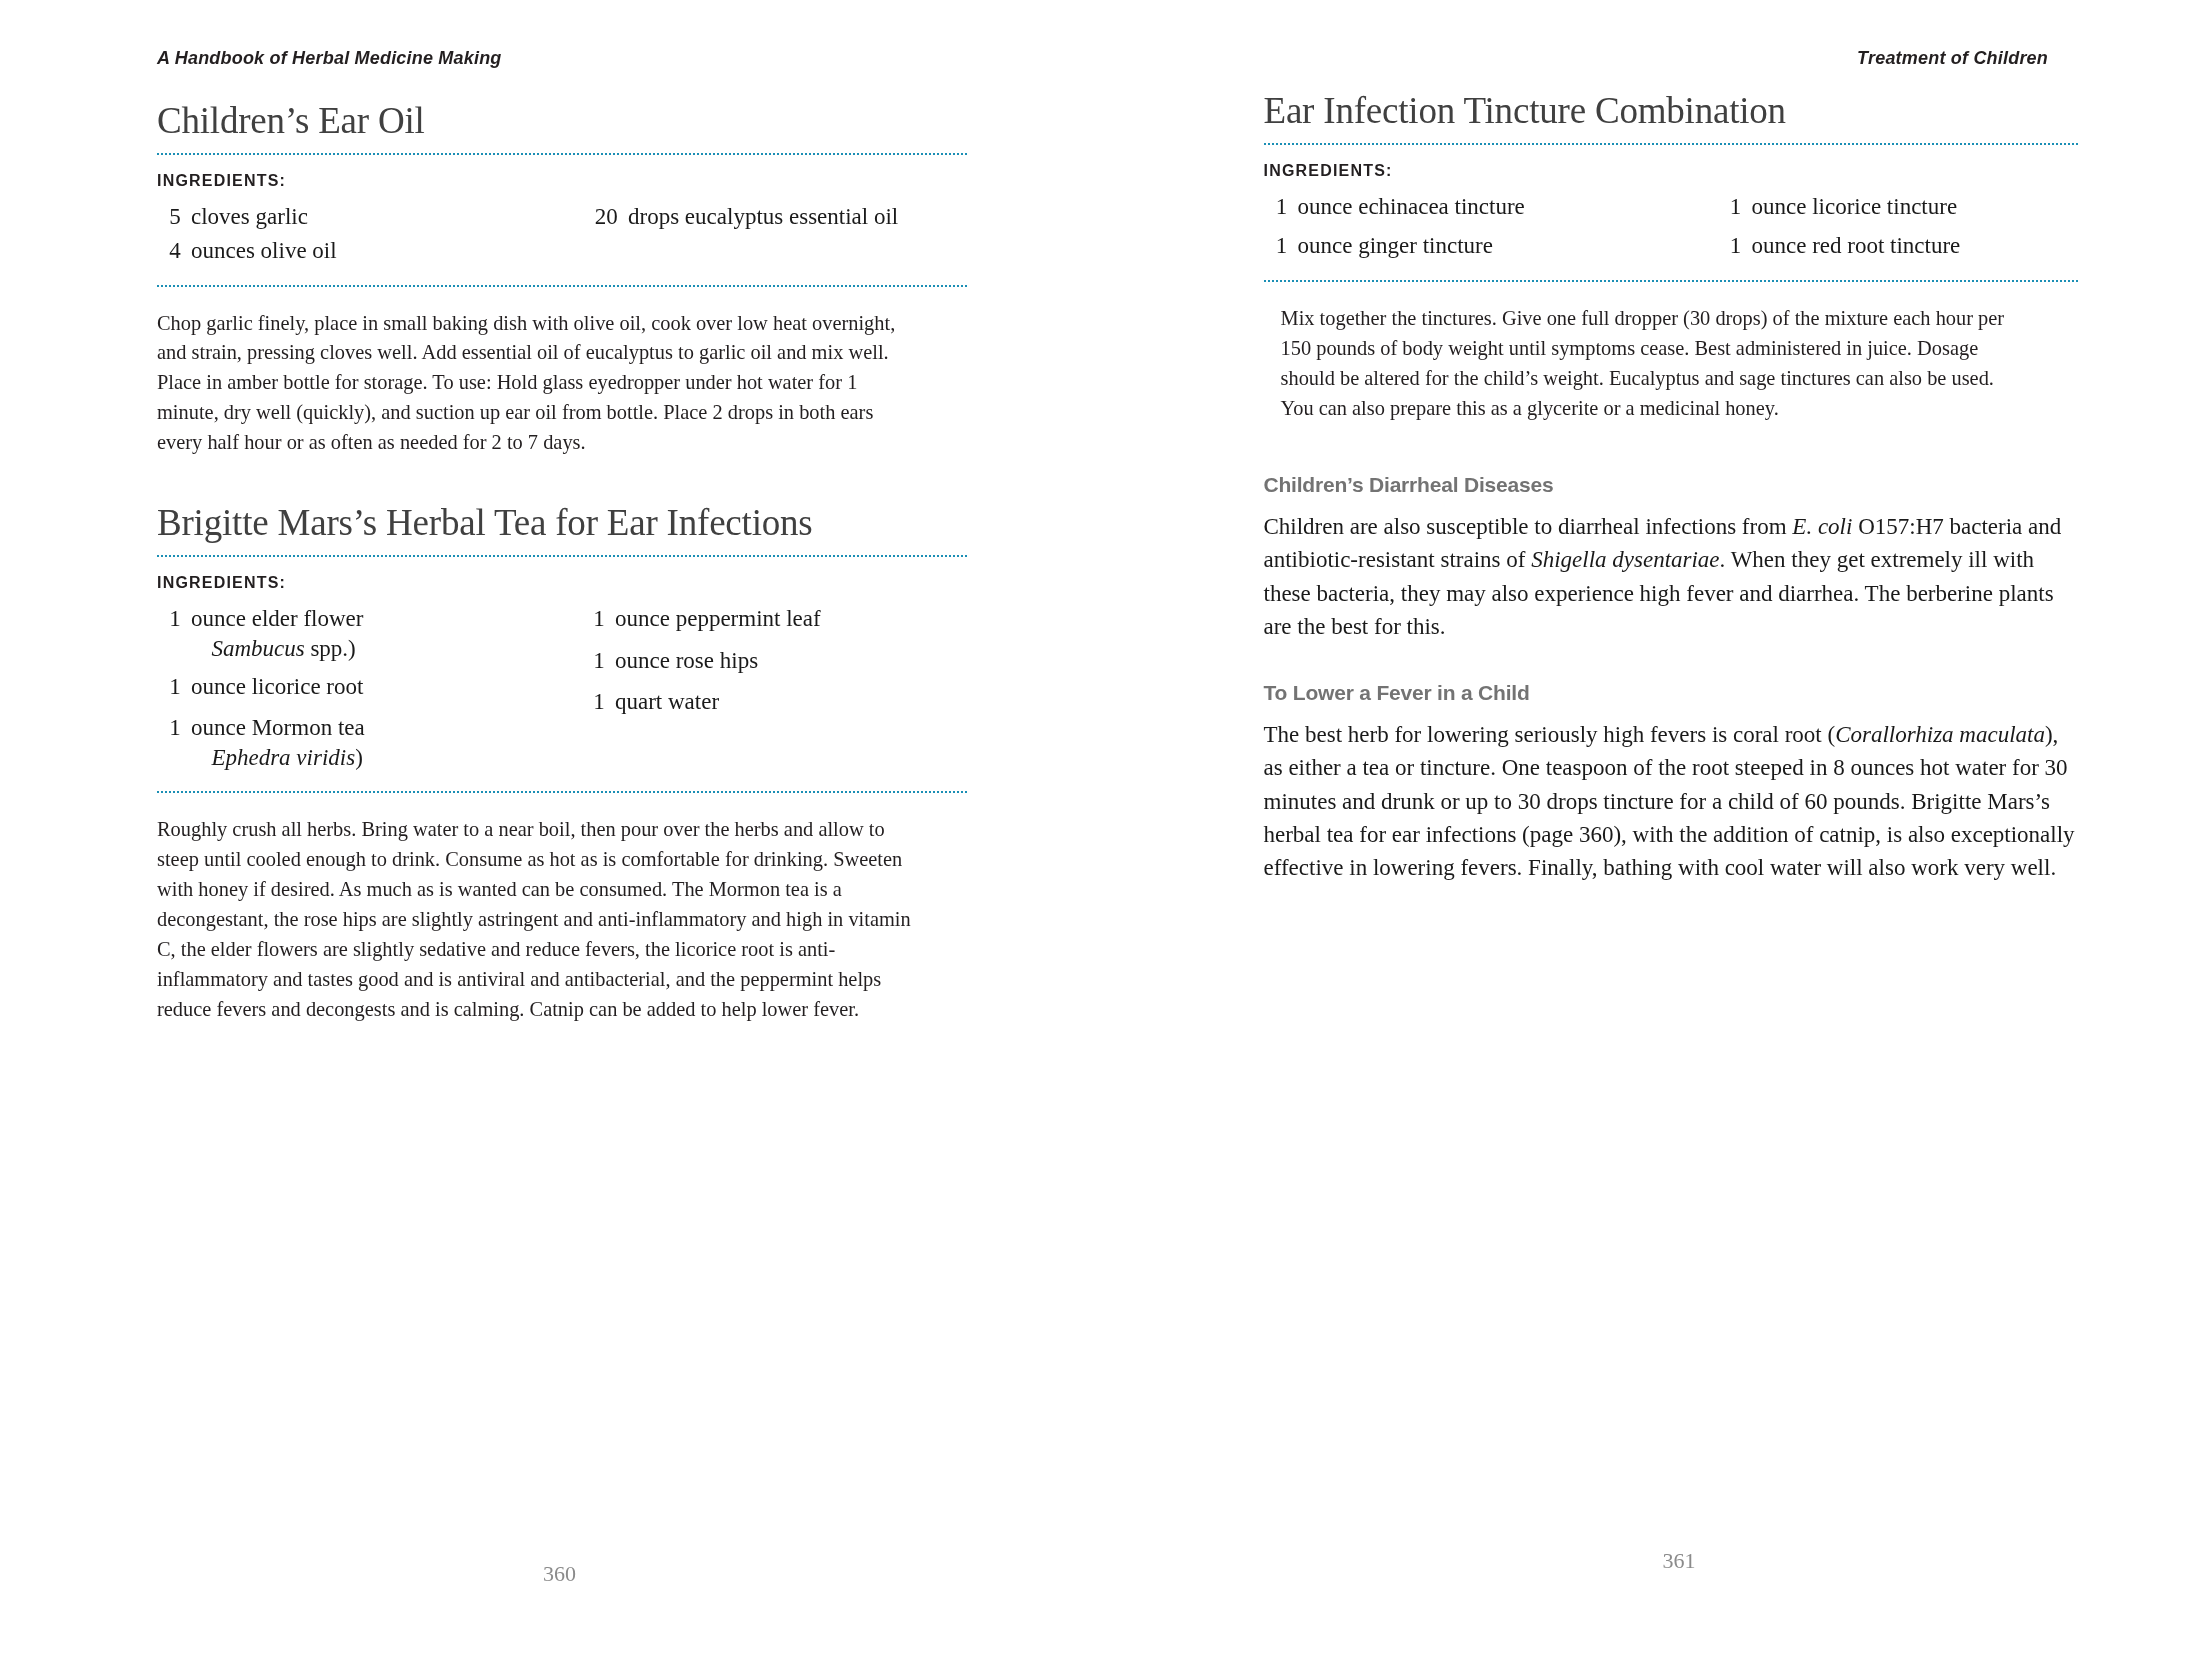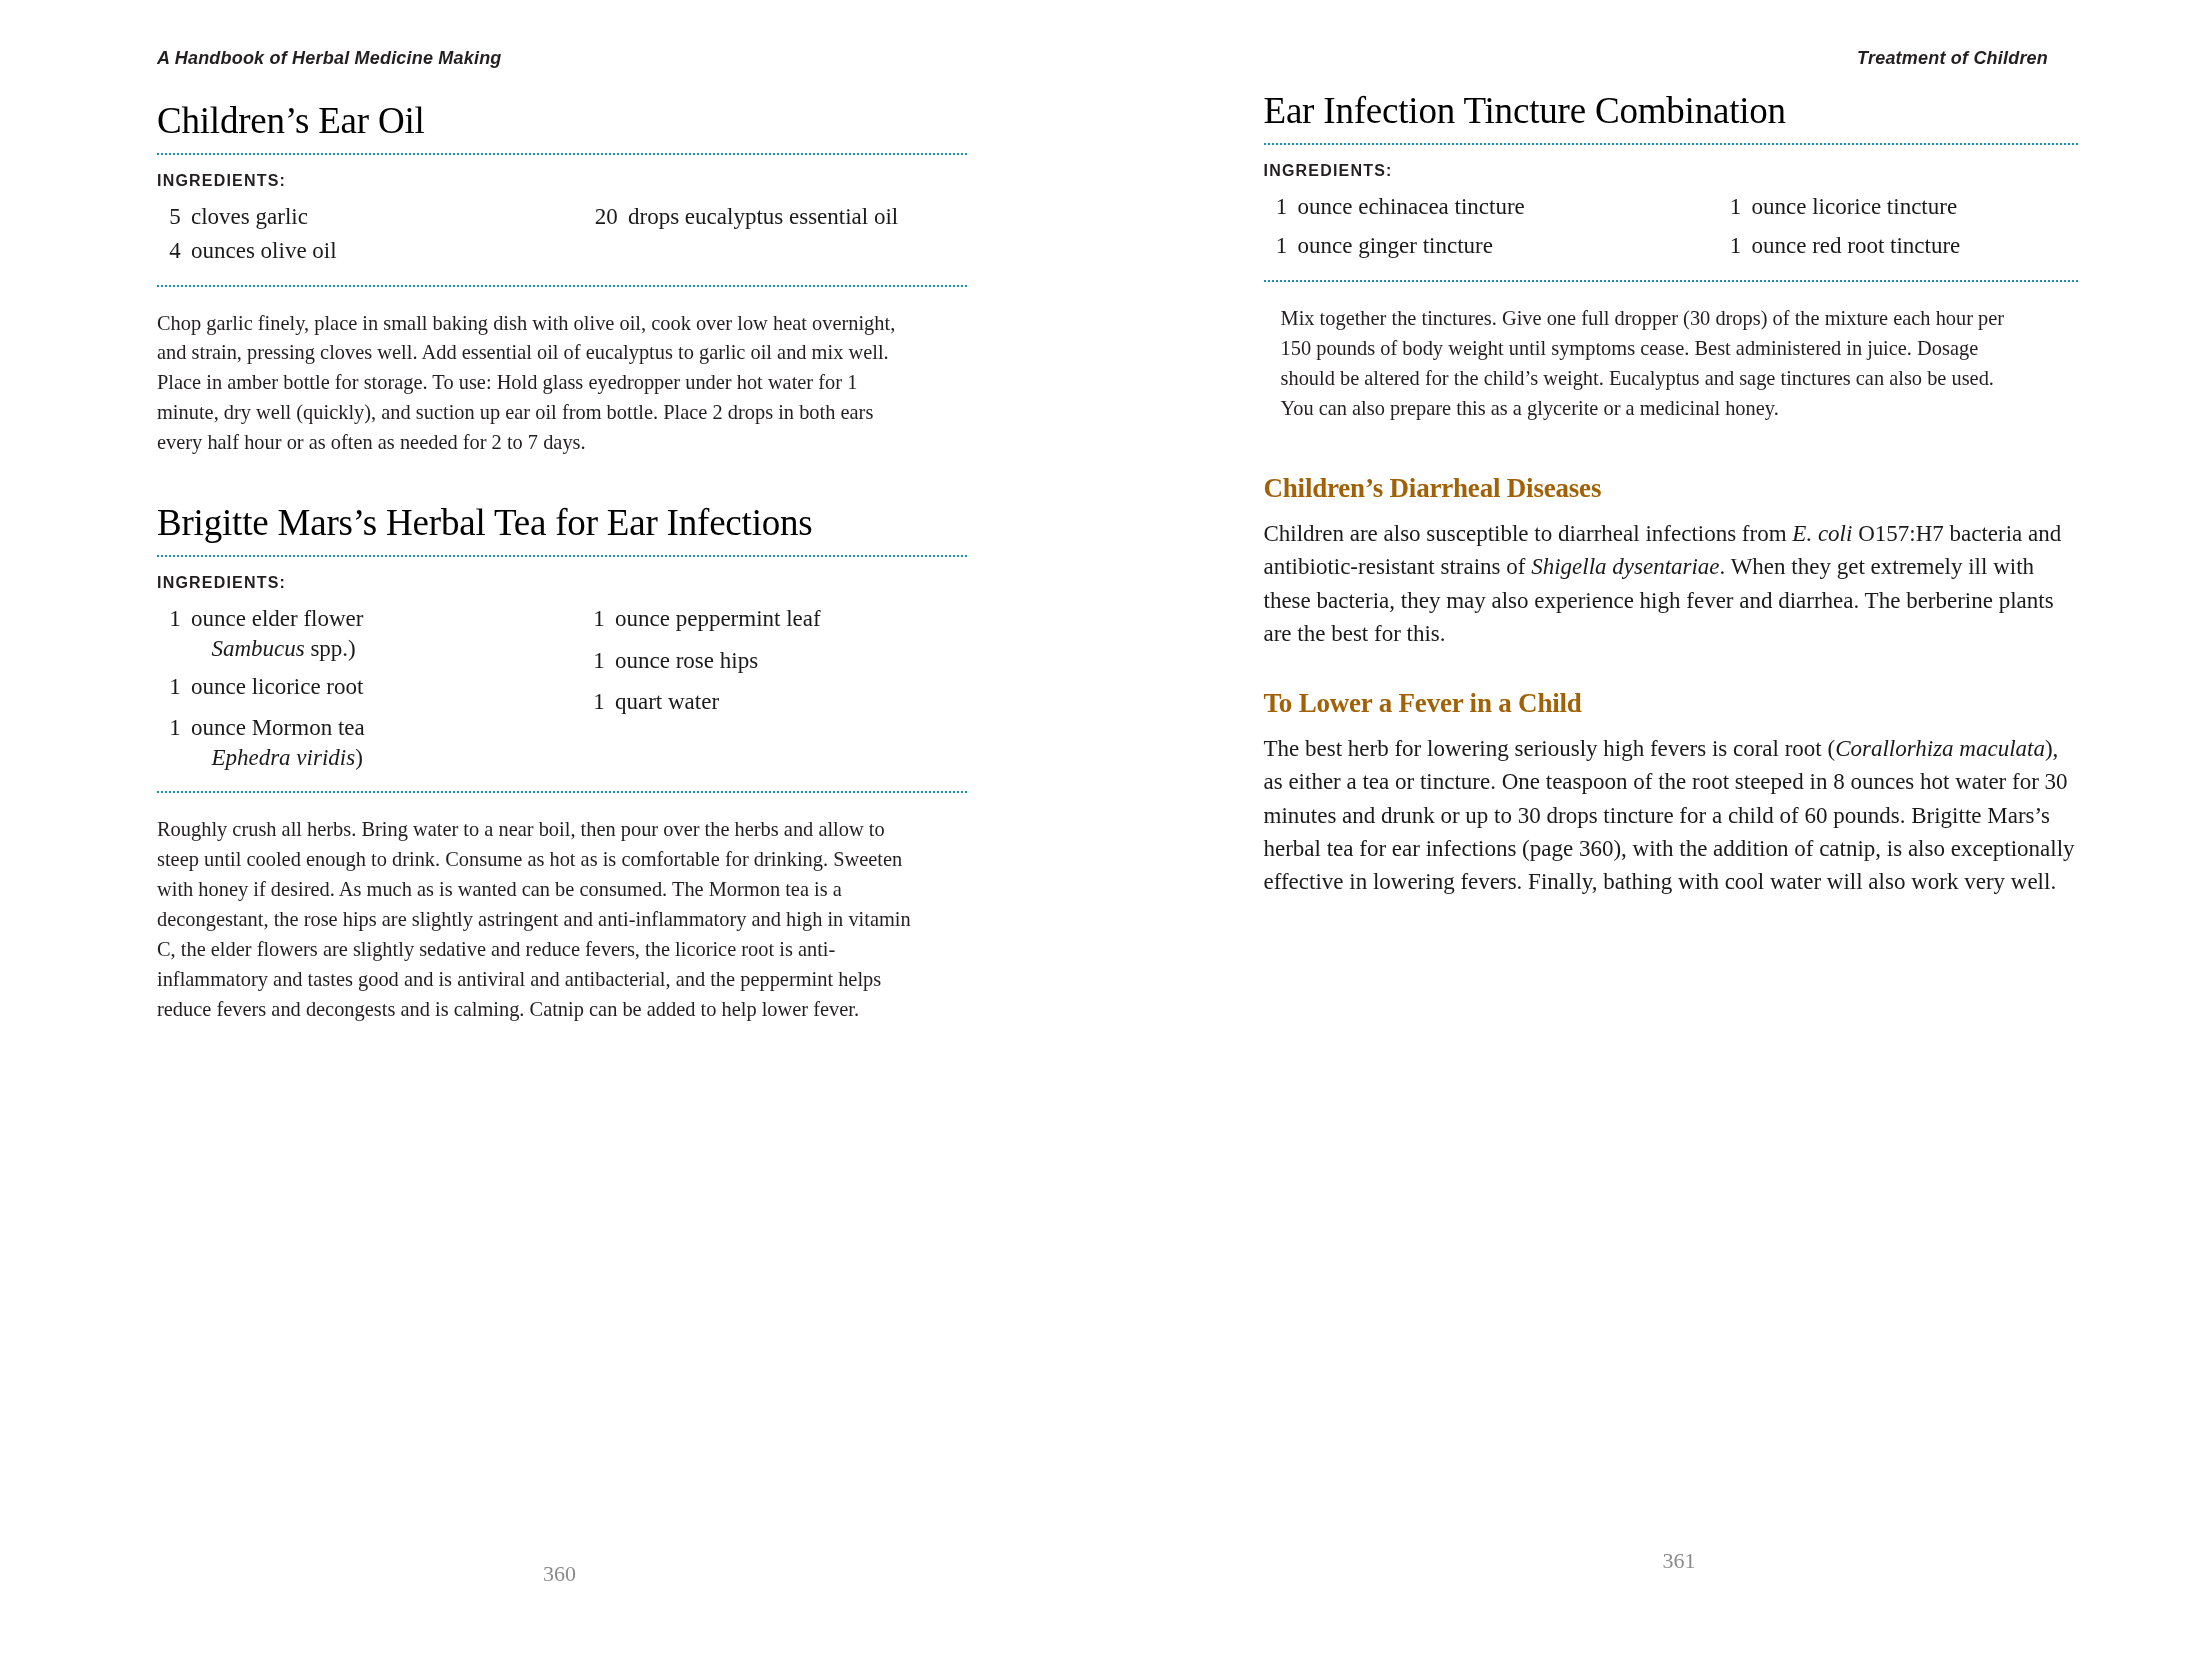--- a/index.html
+++ b/index.html
@@ -49,21 +49,21 @@
   .runhead-right {
     position: absolute;
     right: 157px;
     top: 48px;
     text-align: right;
   }
 
   
   .recipe-title {
     font-family: "Liberation Serif", serif;
-    color: #000000;
+    color: #404040;
     font-size: 37px;
     line-height: 1.05;
     letter-spacing: -0.2px;
     font-weight: normal;
     margin: 0;
   }
   .dotrule {
     border-bottom: 2.5px dotted #1b8fb5;
     height: 0;
     margin-top: 12px;
@@ -115,24 +115,24 @@
     color: #231f20;
   }
   .body-serif {
     font-family: "Liberation Serif", serif;
     font-size: 23px;
     line-height: 1.45;
     color: #1a1a1a;
   }
   .body-serif i { font-style: italic; }
   .sect-head {
-    font-family: Liberation Serif, serif;
+    font-family: Liberation Sans, sans-serif;
     font-weight: bold;
-    font-size: 27px;
-    color: #a16207;
+    font-size: 21px;
+    color: #737373;
     margin: 0;
     letter-spacing: -0.2px;
   }
   .folio {
     position: absolute;
     font-family: "Liberation Serif", serif;
     font-size: 22px;
     color: #8b8b8b;
   }
 </style>

